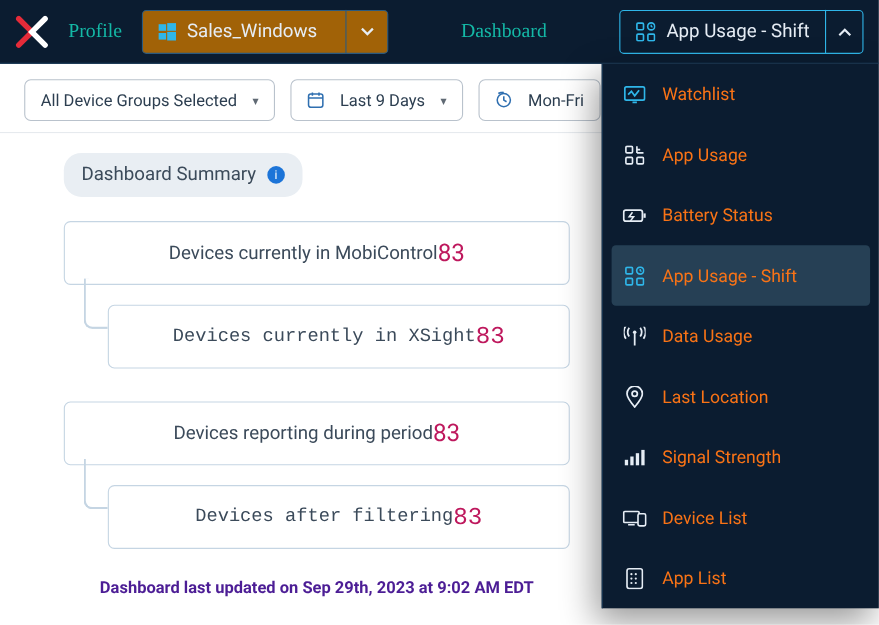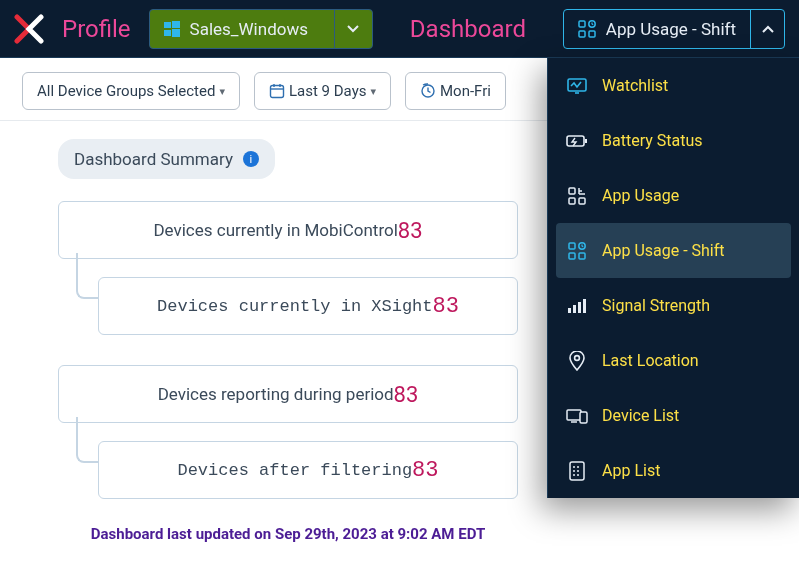--- a/index.html
+++ b/index.html
@@ -21,27 +21,28 @@
     padding: 0 14px;
     gap: 18px;
     color: #e6edf5;
     border-bottom: 1px solid #1a3a57;
   }
   .logo {
     width: 30px; height: 30px; position: relative;
   }
   .logo svg { width: 100%; height: 100%; }
   .nav-label {
-    font-size: 24px;
-    color: #ec4899;
+    font-size: 18px;
+    color: #14b8a6;
+    font-family: Liberation Serif, serif;
   }
   .profile-dd {
     display: flex;
     align-items: center;
-    background: #4d7c0f;
+    background: #a16207;
     border: 1px solid #2b5a7f;
     border-radius: 4px;
     height: 40px;
     gap: 12px;
   }
   .profile-dd .main {
     display: flex; align-items: center; gap: 10px;
     padding: 0 14px;
     font-size: 17px;
   }
@@ -75,21 +76,21 @@
 
   
   .filters {
     display: flex;
     align-items: center;
     gap: 14px;
     padding: 14px 22px 10px;
     border-bottom: 1px solid #e6eaee;
   }
   .filter-pill {
-    display: flex; align-items: center; gap: 4px;
+    display: flex; align-items: center; gap: 14px;
     border: 1px solid #b9c2cc;
     border-radius: 6px;
     height: 38px;
     padding: 4px 14px;
     font-size: 15px;
     color: #2c3e50;
     background: #fff;
   }
   .filter-pill .ic { color: #2f6fb0; }
   .caret-dn { font-size: 11px; color: #606a74; }
@@ -163,21 +164,21 @@
     width: 252px;
     background: #0b1c30;
     border-left: 1px solid #1a3a57;
     box-shadow: -6px 12px 30px rgba(0,0,0,.4);
     z-index: 50;
   }
   .menu-item {
     display: flex; align-items: center; gap: 14px;
     height: 55px;
     padding: 0 18px;
-    color: #fde047;
+    color: #f97316;
     font-size: 16px;
     cursor: pointer;
   }
   .menu-item.sel {
     background: #264055;
     border-radius: 4px;
     margin: 0 8px;
     padding: 0 10px;
   }
   .menu-item .mic {
@@ -311,75 +312,86 @@
           <rect x="1" y="2" width="18" height="12" rx="1.5" fill="none" stroke="#2fb6e9" stroke-width="1.6"></rect>
           <path d="M4 9 L7 6 L10 10 L14 5" stroke="#2fb6e9" stroke-width="1.6" fill="none"></path>
           <path d="M8 16 H12" stroke="#2fb6e9" stroke-width="1.6"></path>
         </svg>
     </span>
     <span>Watchlist</span>
   </div>
 
   <div class="menu-item">
     <span class="mic">
-      <svg width="22" height="14" viewBox="0 0 22 14">
-          <rect x="1" y="2" width="17" height="10" rx="2" fill="none" stroke="#e6edf5" stroke-width="1.6"></rect>
-          <rect x="19" y="5" width="2" height="4" fill="#e6edf5"></rect>
-          <path d="M9 4 L6 8 H10 L7 12" stroke="#e6edf5" stroke-width="1.4" fill="none"></path>
-        </svg>
-    </span>
-    <span>Battery Status</span>
-  </div>
-
-  <div class="menu-item">
-    <span class="mic">
       <svg width="18" height="18" viewBox="0 0 18 18">
           <rect x="1" y="1" width="6" height="6" rx="1" fill="none" stroke="#e6edf5" stroke-width="1.5"></rect>
           <rect x="1" y="11" width="6" height="6" rx="1" fill="none" stroke="#e6edf5" stroke-width="1.5"></rect>
           <rect x="11" y="11" width="6" height="6" rx="1" fill="none" stroke="#e6edf5" stroke-width="1.5"></rect>
           <path d="M11 1 v6 M11 4 h3 M11 7 h6" stroke="#e6edf5" stroke-width="1.5"></path>
         </svg>
     </span>
     <span>App Usage</span>
+  </div>
+
+  <div class="menu-item">
+    <span class="mic">
+      <svg width="22" height="14" viewBox="0 0 22 14">
+          <rect x="1" y="2" width="17" height="10" rx="2" fill="none" stroke="#e6edf5" stroke-width="1.6"></rect>
+          <rect x="19" y="5" width="2" height="4" fill="#e6edf5"></rect>
+          <path d="M9 4 L6 8 H10 L7 12" stroke="#e6edf5" stroke-width="1.4" fill="none"></path>
+        </svg>
+    </span>
+    <span>Battery Status</span>
   </div>
 
   <div class="menu-item sel">
     <span class="mic cy">
       <svg width="18" height="18" viewBox="0 0 18 18">
           <rect x="1" y="1" width="6" height="6" rx="1" fill="none" stroke="#2fb6e9" stroke-width="1.5"></rect>
           <rect x="1" y="11" width="6" height="6" rx="1" fill="none" stroke="#2fb6e9" stroke-width="1.5"></rect>
           <rect x="11" y="11" width="6" height="6" rx="1" fill="none" stroke="#2fb6e9" stroke-width="1.5"></rect>
           <circle cx="14" cy="4" r="3.2" fill="none" stroke="#2fb6e9" stroke-width="1.5"></circle>
           <path d="M14 2.5 V4 L15.2 4.8" stroke="#2fb6e9" stroke-width="1.2" fill="none"></path>
         </svg>
     </span>
     <span>App Usage - Shift</span>
   </div>
 
+  <div class="menu-item">
+    <span class="mic">
+      <svg width="20" height="18" viewBox="0 0 20 18">
+          <path d="M10 6 V17" stroke="#e6edf5" stroke-width="1.6"></path>
+          <circle cx="10" cy="5" r="1.6" fill="#e6edf5"></circle>
+          <path d="M5 9 a7 7 0 0 1 0-8 M15 9 a7 7 0 0 0 0-8" stroke="#e6edf5" stroke-width="1.6" fill="none"></path>
+          <path d="M2 11 a11 11 0 0 1 0-12 M18 11 a11 11 0 0 0 0-12" stroke="#e6edf5" stroke-width="1.6" fill="none"></path>
+        </svg>
+    </span>
+    <span>Data Usage</span>
+  </div>
+
+  <div class="menu-item">
+    <span class="mic">
+      <svg width="16" height="20" viewBox="0 0 16 20">
+          <path d="M8 19 C2 12 1 9 1 7 a7 7 0 0 1 14 0 c0 2 -1 5 -7 12 Z" fill="none" stroke="#e6edf5" stroke-width="1.6"></path>
+          <circle cx="8" cy="7" r="2.4" fill="none" stroke="#e6edf5" stroke-width="1.6"></circle>
+        </svg>
+    </span>
+    <span>Last Location</span>
+  </div>
 
   <div class="menu-item">
     <span class="mic">
       <svg width="20" height="16" viewBox="0 0 20 16">
           <rect x="1" y="10" width="3" height="5" fill="#e6edf5"></rect>
           <rect x="6" y="7" width="3" height="8" fill="#e6edf5"></rect>
           <rect x="11" y="4" width="3" height="11" fill="#e6edf5"></rect>
           <rect x="16" y="1" width="3" height="14" fill="#e6edf5"></rect>
         </svg>
     </span>
     <span>Signal Strength</span>
-  </div>
-
-  <div class="menu-item">
-    <span class="mic">
-      <svg width="16" height="20" viewBox="0 0 16 20">
-          <path d="M8 19 C2 12 1 9 1 7 a7 7 0 0 1 14 0 c0 2 -1 5 -7 12 Z" fill="none" stroke="#e6edf5" stroke-width="1.6"></path>
-          <circle cx="8" cy="7" r="2.4" fill="none" stroke="#e6edf5" stroke-width="1.6"></circle>
-        </svg>
-    </span>
-    <span>Last Location</span>
   </div>
 
   <div class="menu-item">
     <span class="mic">
       <svg width="22" height="16" viewBox="0 0 22 16">
           <rect x="1" y="2" width="14" height="10" rx="1" fill="none" stroke="#e6edf5" stroke-width="1.5"></rect>
           <path d="M5 14 H11" stroke="#e6edf5" stroke-width="1.5"></path>
           <rect x="14" y="4" width="7" height="11" rx="1.5" fill="#0b1c30" stroke="#e6edf5" stroke-width="1.5"></rect>
         </svg>
     </span>

